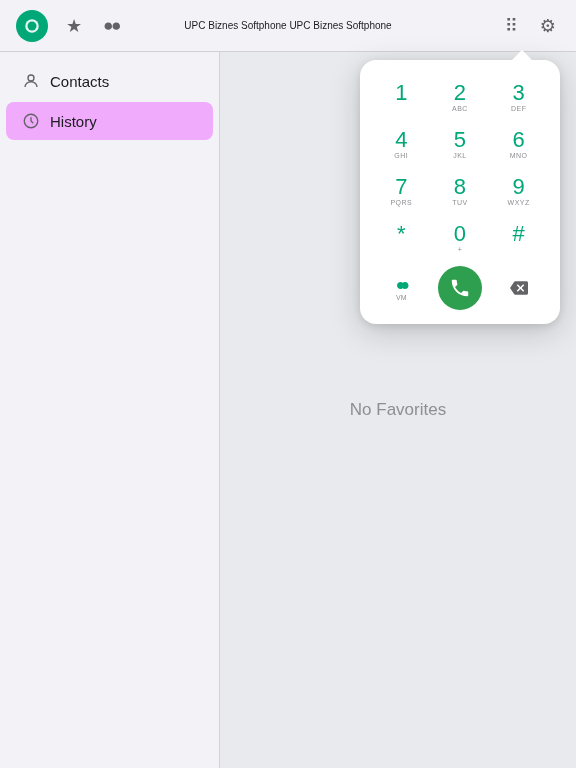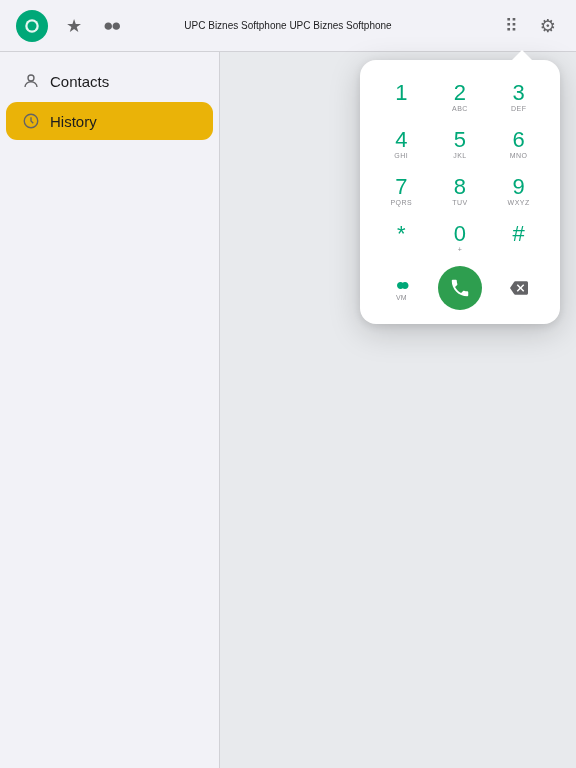--- a/index.html
+++ b/index.html
@@ -86,22 +86,21 @@
       align-items: center;
       gap: 10px;
       padding: 10px 16px;
       cursor: pointer;
       font-size: 15px;
       color: #1c1c1e;
       border-radius: 8px;
       margin: 2px 6px;
     }
     .sidebar-item.active {
-      background: #eab308;
-      border-radius: 11px;
+      background: #f0abfc;
     }
     .sidebar-item svg {
       width: 18px;
       height: 18px;
       color: #636366;
       flex-shrink: 0;
     }
 
     
     .content-area {
@@ -262,20 +261,21 @@
       <svg viewBox="0 0 24 24" fill="none" stroke="currentColor" stroke-width="1.8">
         <circle cx="12" cy="12" r="9"></circle>
         <polyline points="12,7 12,12 15,15"></polyline>
       </svg>
       <span>History</span>
     </div>
   </div>
 
   <div class="content-area">
 
+    <span class="no-favorites">No Favorites</span>
 
     <div class="dialpad-popup">
       <div class="dialpad-grid">
 
         <div class="dial-key">
           <span class="main-digit">1</span>
           <span class="sub-letters"></span>
         </div>
         <div class="dial-key">
           <span class="main-digit">2</span>

